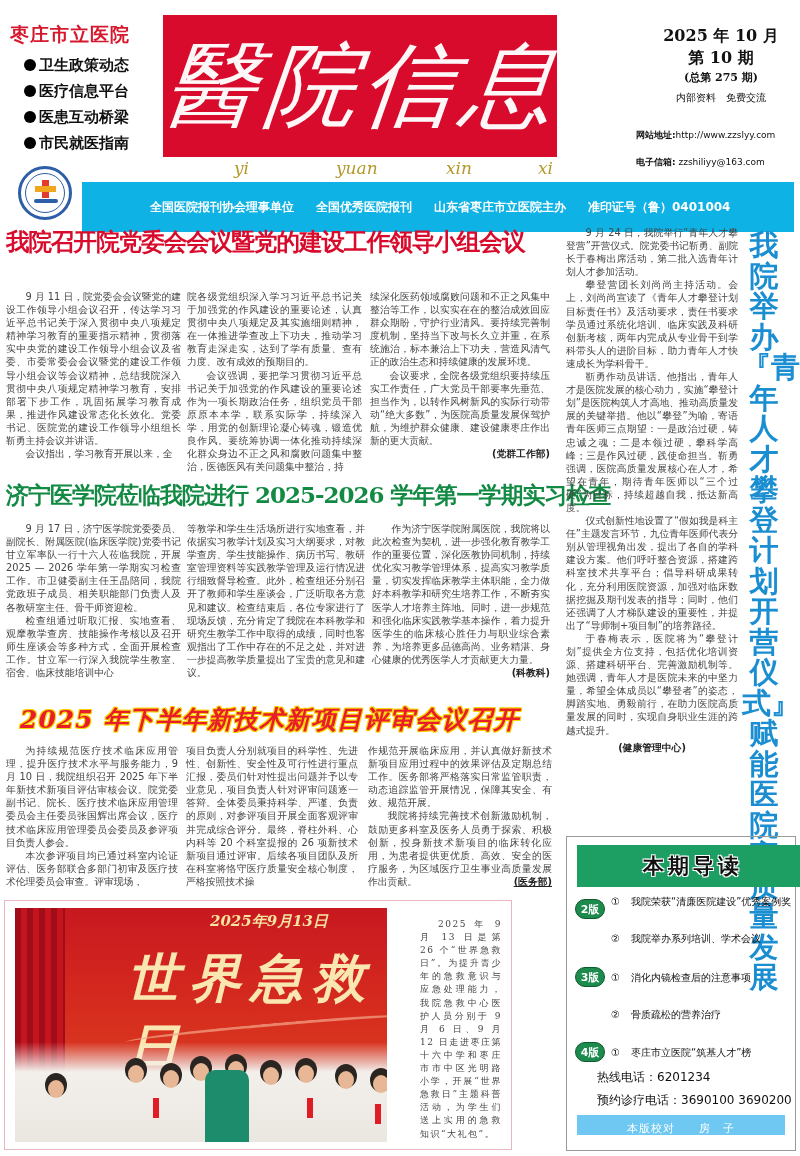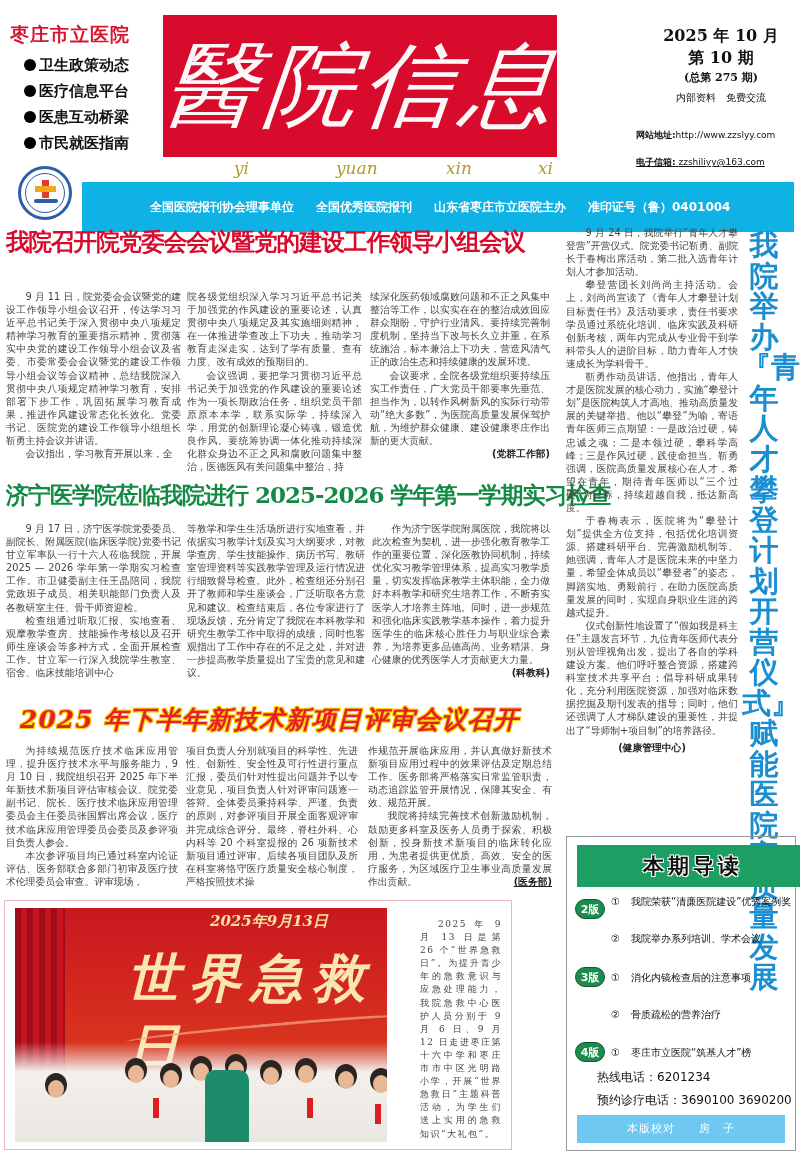--- a/index.html
+++ b/index.html
@@ -64,21 +64,21 @@
   .photo-caption { left: 420px; top: 918px; width: 82px; font-family: "DejaVu Serif", serif; font-size: 9px; line-height: 13.1px; color: #444; letter-spacing: 1.5px; text-align: justify; }
   .photo-caption p { text-indent: 2em; }
 
   
   .guide { left: 566px; top: 836px; width: 230px; height: 315px; border: 1px solid #999; }
   .guide-head { position: absolute; left: 10px; top: 8px; width: 232px; height: 42px; background: #1d9e62; color: #111; font-size: 21px; font-weight: bold; text-align: center; line-height: 42px; letter-spacing: 4px; text-shadow: 1px 1px 0 #fff, -1px -1px 0 #fff, 1px -1px 0 #fff, -1px 1px 0 #fff; }
   .g-item { position: absolute; font-size: 10px; color: #111; white-space: nowrap; }
   .g-badge { position: absolute; width: 30px; height: 20px; border-radius: 10px; background: #1d8a4e; color: #fff; font-size: 11px; font-weight: bold; text-align: center; line-height: 20px; border: 1px solid #0b5a2b; }
   .g-num { display: inline-block; width: 20px; }
   .phone { position: absolute; left: 30px; font-size: 12px; color: #111; }
-  .proof { position: absolute; left: 10px; top: 278px; width: 208px; height: 28px; background: #6ec8f2; color: #fff; font-size: 11px; text-align: center; line-height: 28px; letter-spacing: 1px; }
+  .proof { position: absolute; left: 10px; top: 278px; width: 208px; height: 20px; background: #6ec8f2; color: #fff; font-size: 11px; text-align: center; line-height: 28px; letter-spacing: 1px; }
 </style>
 </head>
 <body>
 
 <div class="abs hosp-name">枣庄市立医院</div>
 <ul class="abs bullets">
   <li><span class="dot"></span><span>卫生政策动态</span></li>
   <li><span class="dot"></span><span>医疗信息平台</span></li>
   <li><span class="dot"></span><span>医患互动桥梁</span></li>
   <li><span class="dot"></span><span>市民就医指南</span></li>
@@ -97,21 +97,21 @@
 
 <div class="abs issue-info">
   <div class="l1">2025 年 10 月</div>
   <div class="l2">第 10 期</div>
   <div class="l3">(总第 275 期)</div>
   <div class="l4">内部资料　免费交流</div>
 </div>
 <div class="abs contact" style="top:129px;">
   <b>网站地址:</b><span>http://www.zzslyy.com</span>
 </div>
-<div class="abs contact" style="top:156px;text-decoration:underline;">
+<div class="abs contact" style="top:156px;">
   <b>电子信箱:</b> <span>zzshiliyy@163.com</span>
 </div>
 
 <div class="abs logo">
   <div class="logo-inner">
     <div class="logo-cross-v"></div>
     <div class="logo-cross-h"></div>
     <div class="logo-wave"></div>
   </div>
 </div>
@@ -162,22 +162,22 @@
 <div class="abs col" style="left:368px; top:744px; width:184px;">
   <p style="text-indent:0">作规范开展临床应用，并认真做好新技术新项目应用过程中的效果评估及定期总结工作。医务部将严格落实日常监管职责，动态追踪监管开展情况，保障其安全、有效、规范开展。</p>
   <p>我院将持续完善技术创新激励机制，鼓励更多科室及医务人员勇于探索、积极创新，投身新技术新项目的临床转化应用，为患者提供更优质、高效、安全的医疗服务，为区域医疗卫生事业高质量发展作出贡献。</p>
   <p class="src" style="margin-top:-13px;text-decoration:underline;">(医务部)</p>
 </div>
 
 <div class="abs col" style="left:566px; top:226px; width:172px;">
   <p>9 月 24 日，我院举行“青年人才攀登营”开营仪式。院党委书记靳勇、副院长于春梅出席活动，第二批入选青年计划人才参加活动。</p>
   <p>攀登营团长刘尚尚主持活动。会上，刘尚尚宣读了《青年人才攀登计划目标责任书》及活动要求，责任书要求学员通过系统化培训、临床实践及科研创新考核，两年内完成从专业骨干到学科带头人的进阶目标，助力青年人才快速成长为学科骨干。</p>
   <p>靳勇作动员讲话。他指出，青年人才是医院发展的核心动力，实施“攀登计划”是医院构筑人才高地、推动高质量发展的关键举措。他以“攀登”为喻，寄语青年医师三点期望：一是政治过硬，铸忠诚之魂；二是本领过硬，攀科学高峰；三是作风过硬，践使命担当。靳勇强调，医院高质量发展核心在人才，希望在青年，期待青年医师以“三个过硬”为目标，持续超越自我，抵达新高度。</p>
+  <p>仪式创新性地设置了“假如我是科主任”主题发言环节，九位青年医师代表分别从管理视角出发，提出了各自的学科建设方案。他们呼吁整合资源，搭建跨科室技术共享平台；倡导科研成果转化，充分利用医院资源，加强对临床数据挖掘及期刊发表的指导；同时，他们还强调了人才梯队建设的重要性，并提出了“导师制+项目制”的培养路径。</p>
   <p>于春梅表示，医院将为“攀登计划”提供全方位支持，包括优化培训资源、搭建科研平台、完善激励机制等。她强调，青年人才是医院未来的中坚力量，希望全体成员以“攀登者”的姿态，脚踏实地、勇毅前行，在助力医院高质量发展的同时，实现自身职业生涯的跨越式提升。</p>
-  <p>仪式创新性地设置了“假如我是科主任”主题发言环节，九位青年医师代表分别从管理视角出发，提出了各自的学科建设方案。他们呼吁整合资源，搭建跨科室技术共享平台；倡导科研成果转化，充分利用医院资源，加强对临床数据挖掘及期刊发表的指导；同时，他们还强调了人才梯队建设的重要性，并提出了“导师制+项目制”的培养路径。</p>
   <p class="src" style="text-align:center; margin-top:4px;">(健康管理中心)</p>
 </div>
 <div class="abs vtitle">我院举办『青年人才攀登计划开营仪式』赋能医院高质量发展</div>
 
 <div class="abs photo-frame"></div>
 <div class="abs photo">
   <div class="curtain"></div>
   <div class="photo-date">2025年9月13日</div>
   <div class="photo-title">世界急救日</div>
   <div class="photo-swoosh"></div>

